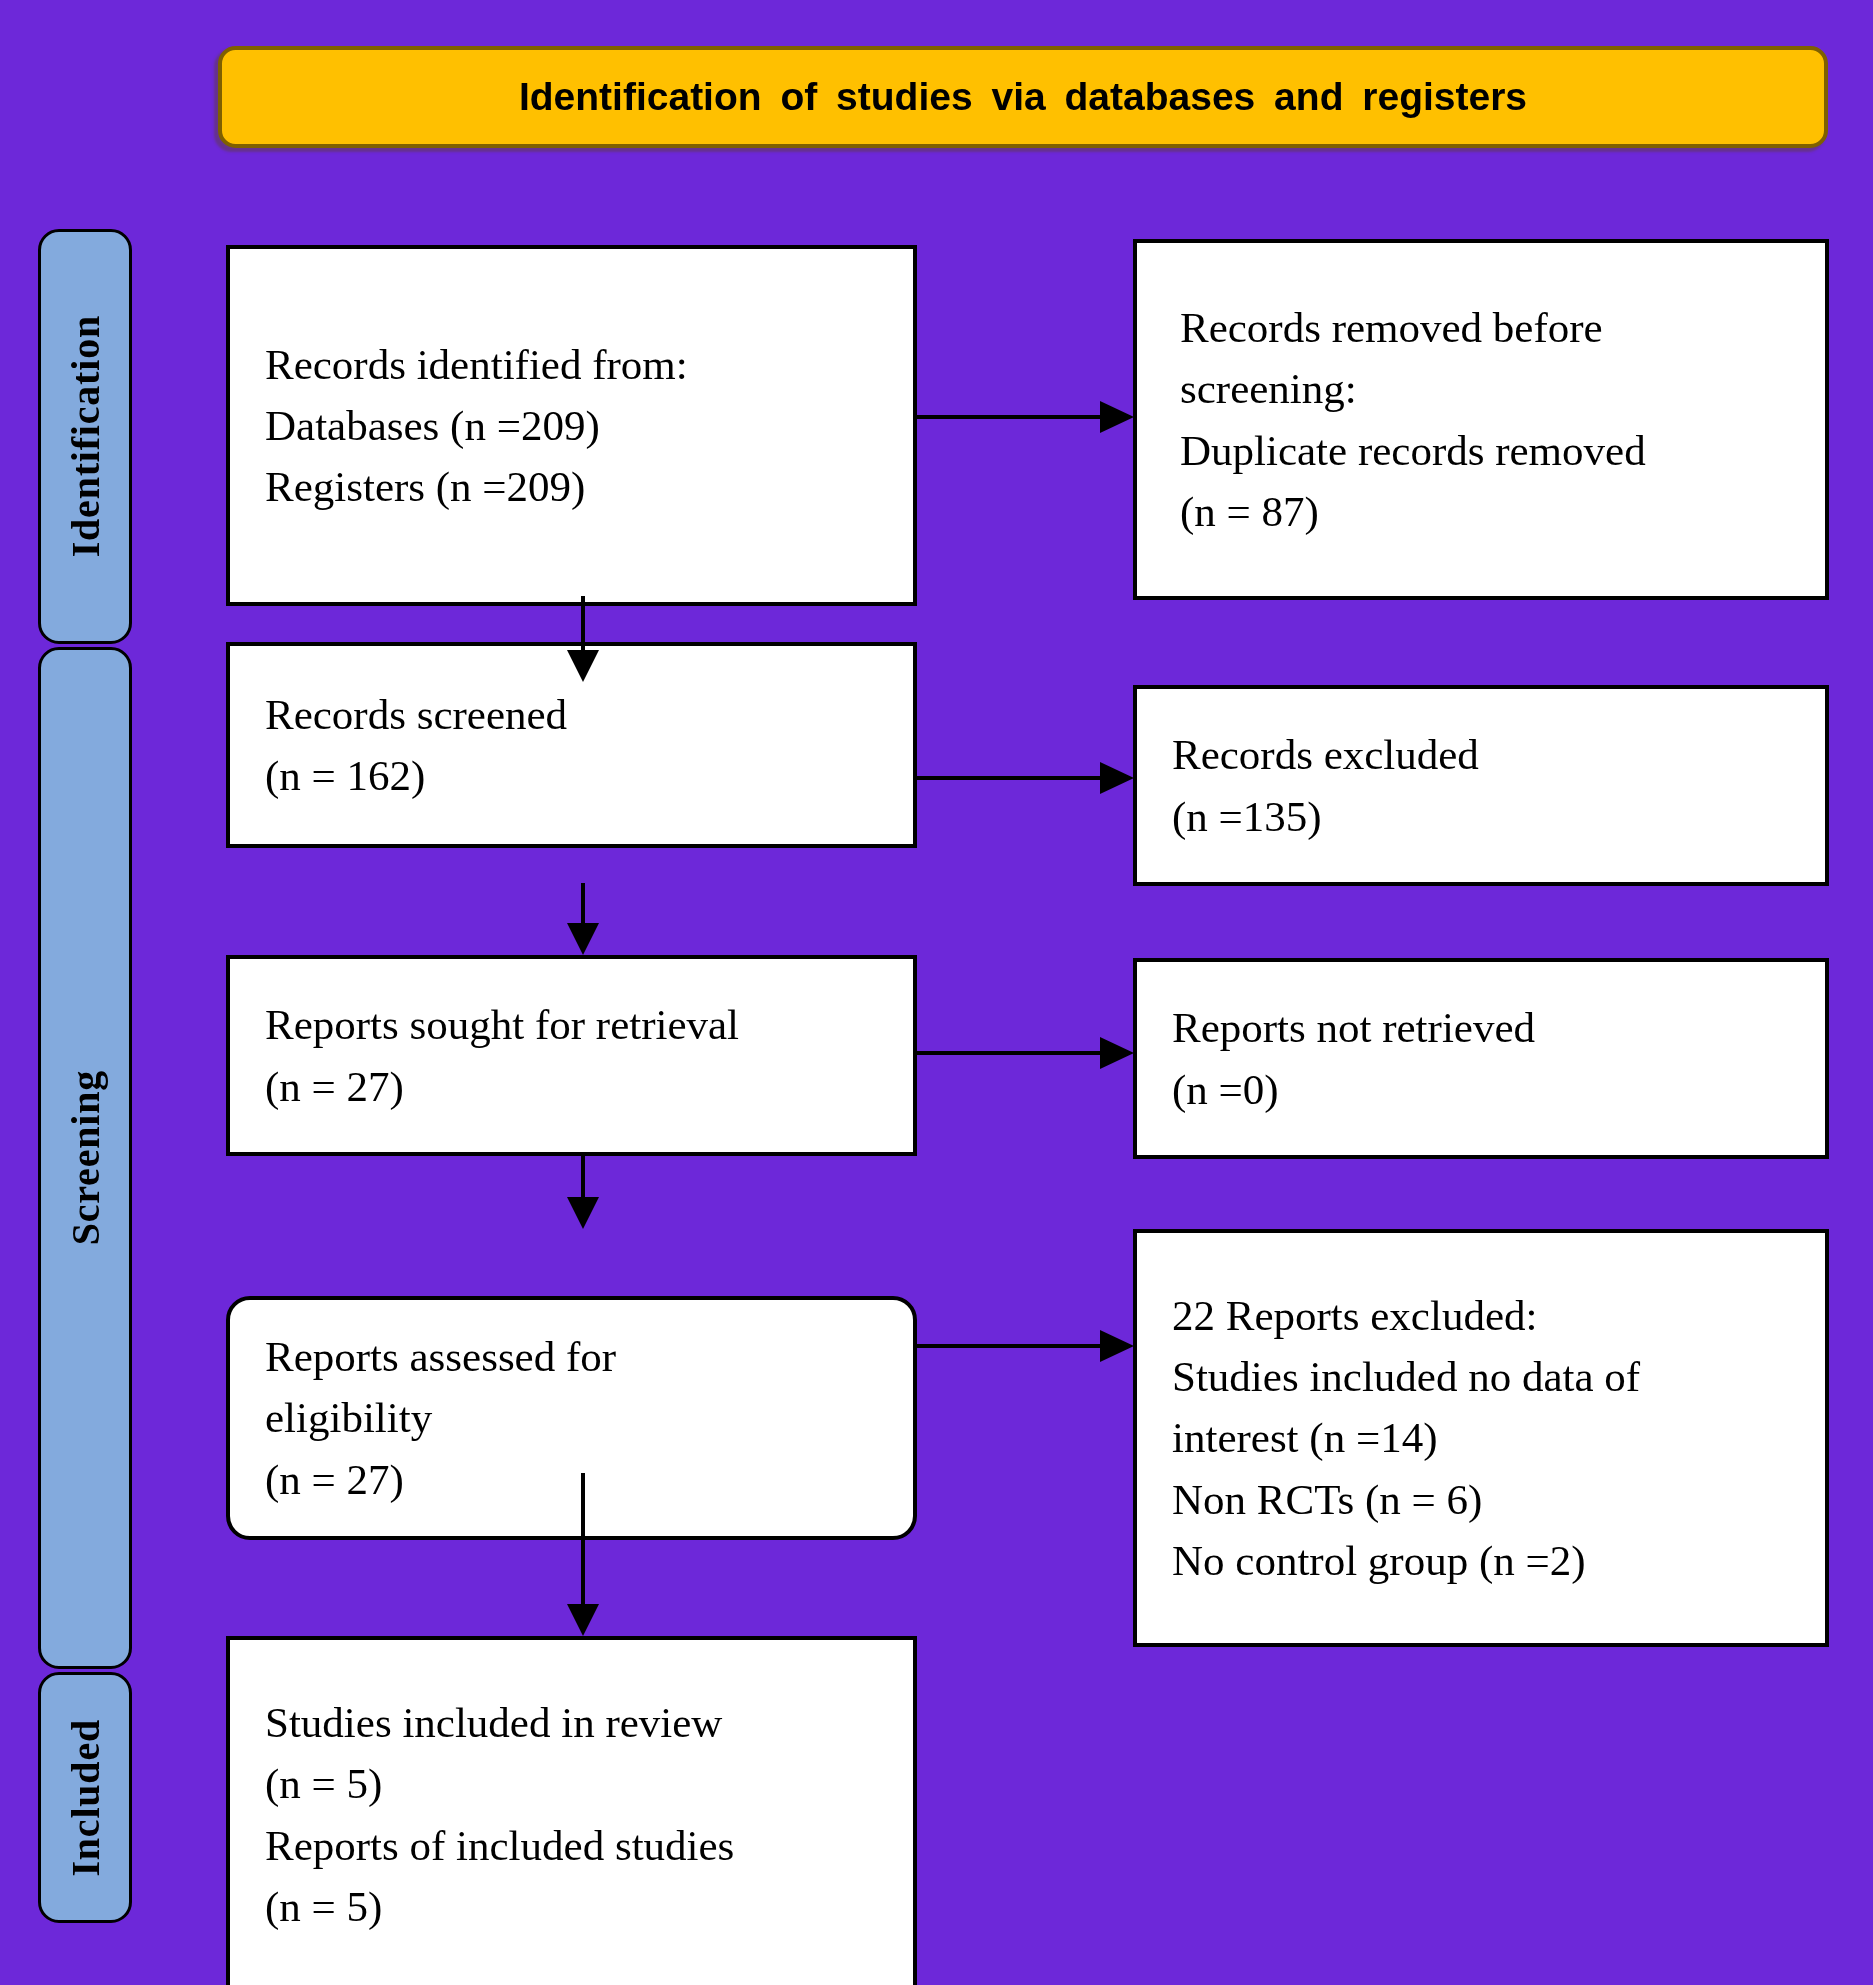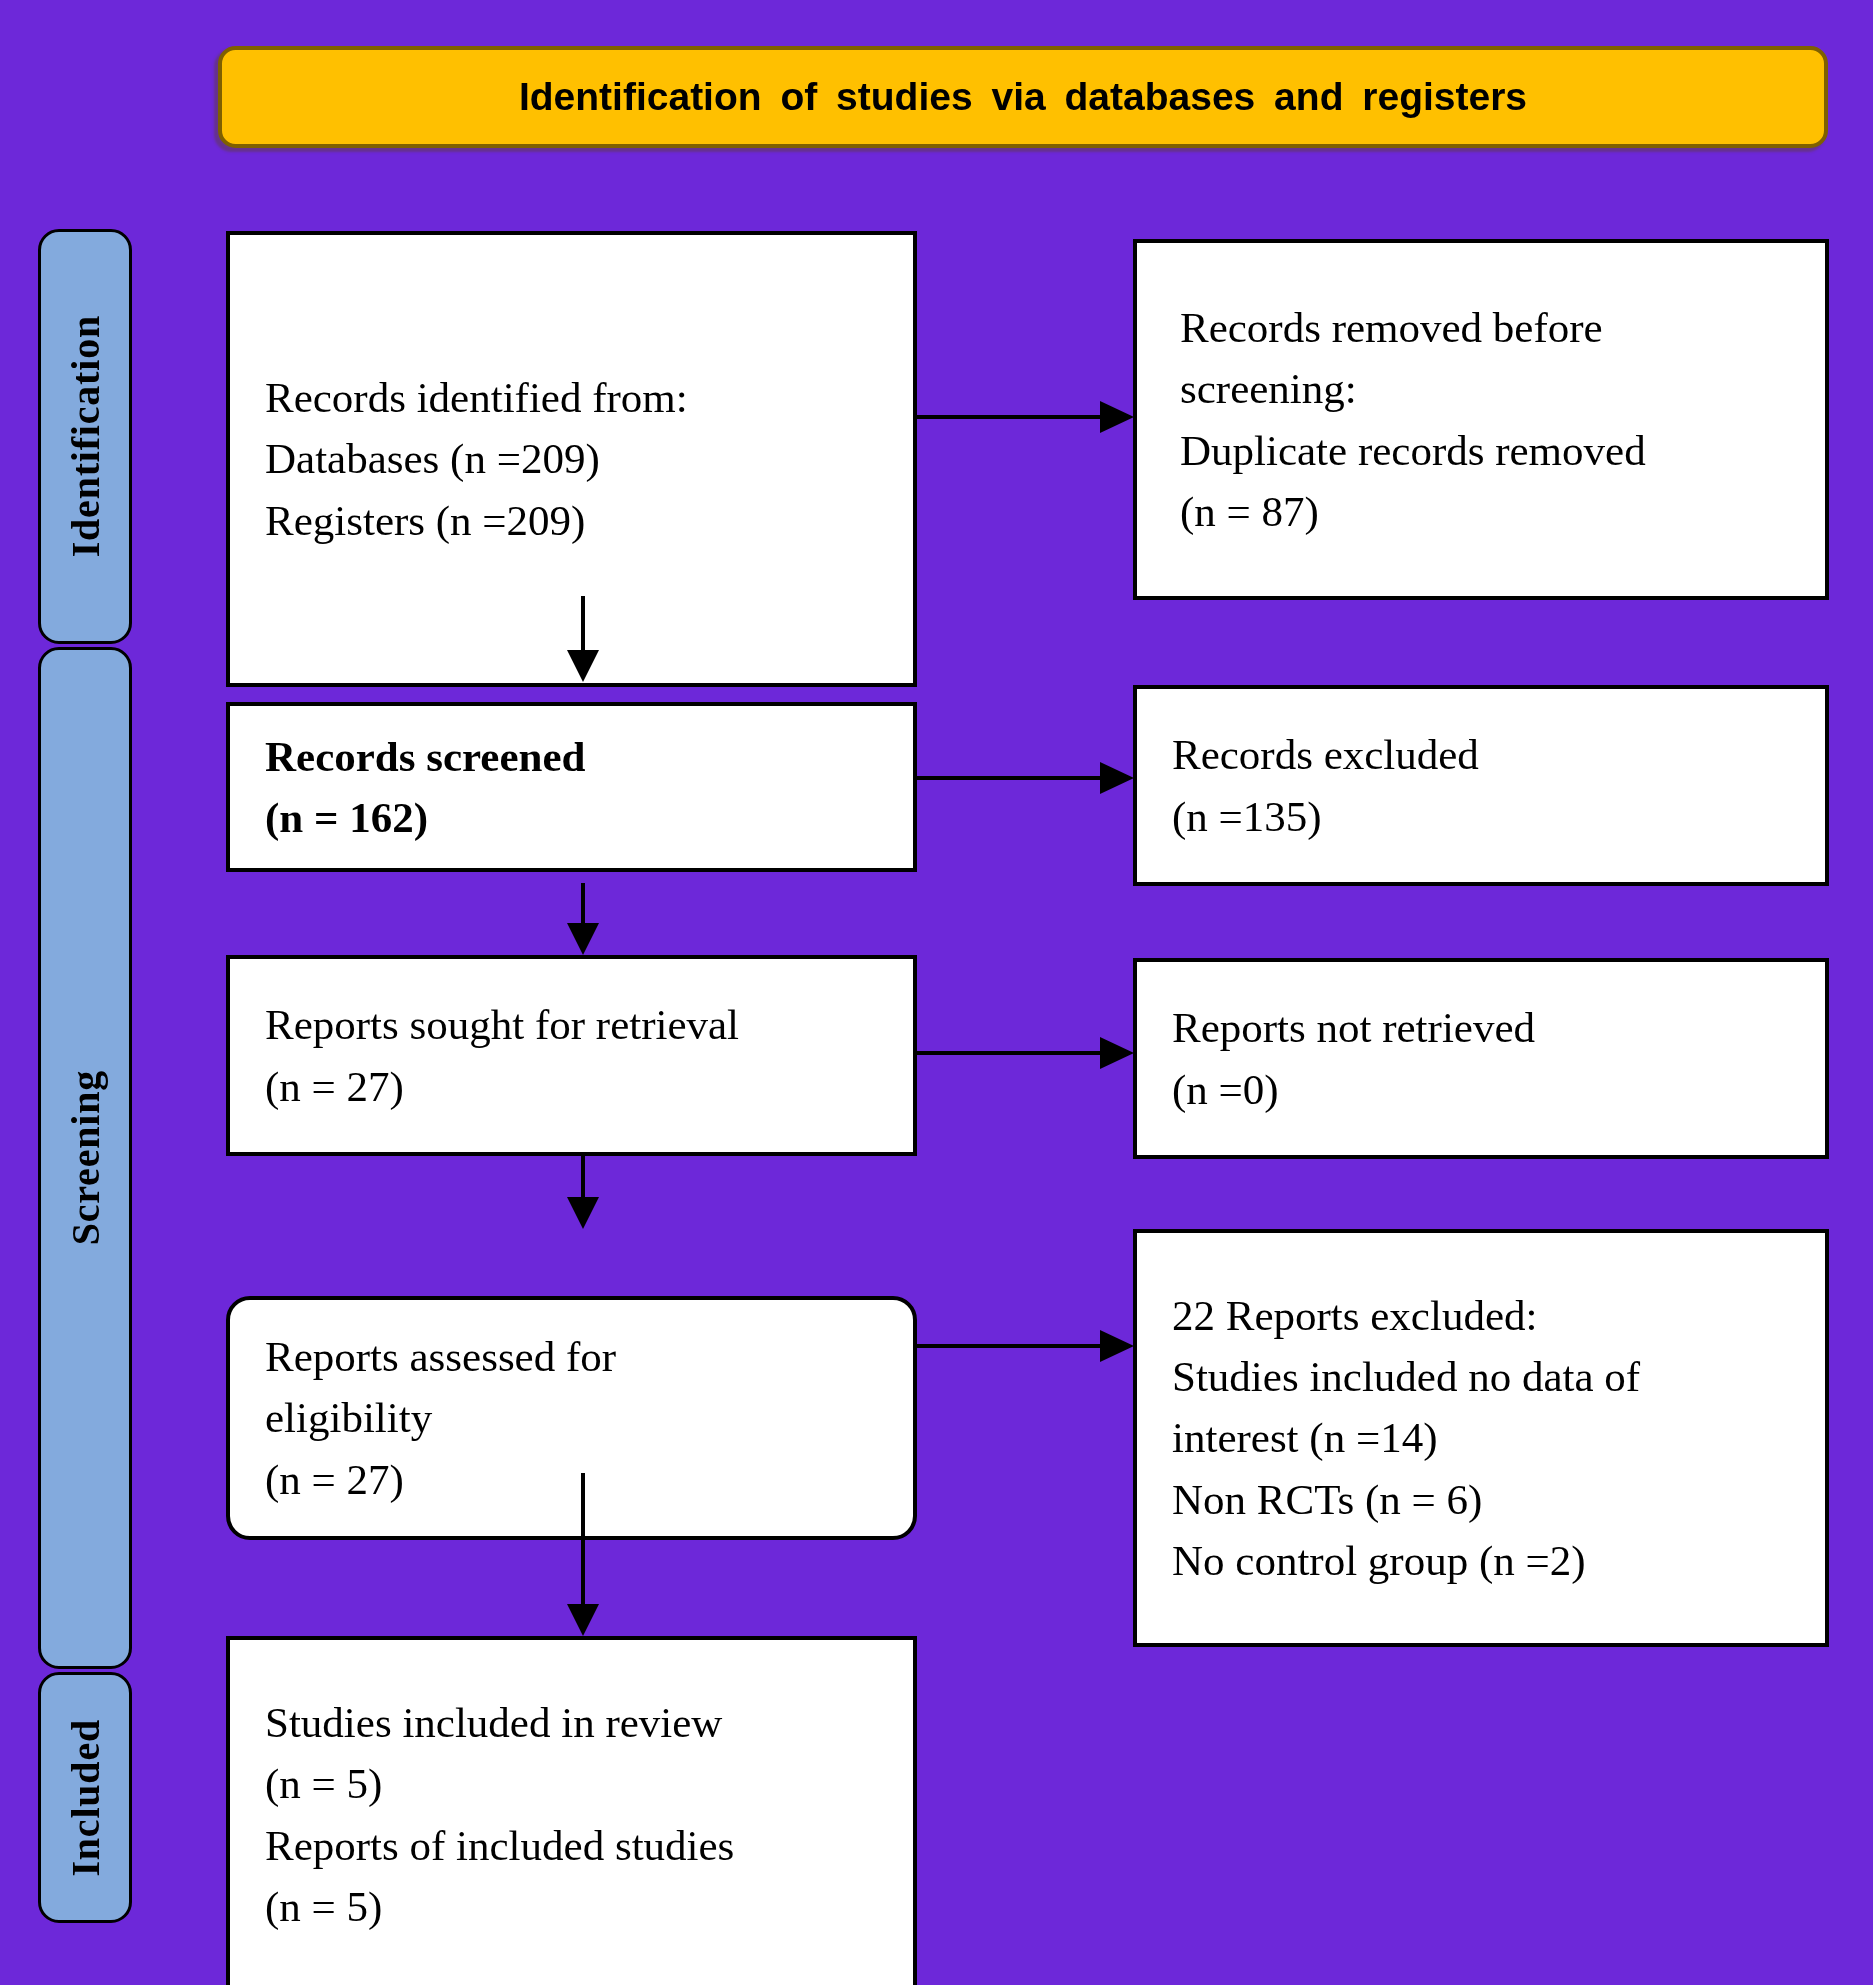--- a/index.html
+++ b/index.html
@@ -65,23 +65,23 @@
     box-sizing: border-box;
     display: flex; flex-direction: column; justify-content: center;
     padding-left: 35px; padding-right: 12.8px;
     font-size: 43px;
     line-height: 1.42;
     white-space: pre-line;
   }
   .col-left  { left: 226px;  width: 691px; }
   .col-right { left: 1133px; width: 696px; }
 
-  .box-records-identified    { top: 231px;  height: 456px; }
+  .box-records-identified    { top: 245px;  height: 361px; }
   .box-records-removed       { top: 239px;  height: 361px; padding-left: 43px; }
-  .box-records-screened      { top: 702px;  height: 170px; font-weight: bold; }
+  .box-records-screened      { top: 642px;  height: 206px; }
   .box-records-excluded      { top: 685px;  height: 201px; }
   .box-reports-sought        { top: 955px; height: 201px; }
   .box-reports-not-retrieved { top: 958px; height: 201px; }
   .box-reports-assessed      { top: 1296px; height: 244px; border-radius: 24px; }
   .box-reports-excluded      { top: 1229px; height: 418px; }
   .box-studies-included      { top: 1636px; height: 357px; }
 
   
   .varrow { position: absolute; left: 567px; width: 0; }
   .varrow .shaft { position: absolute; left: 14.4px; top: 0; width: 3.2px; background: #000000; }

